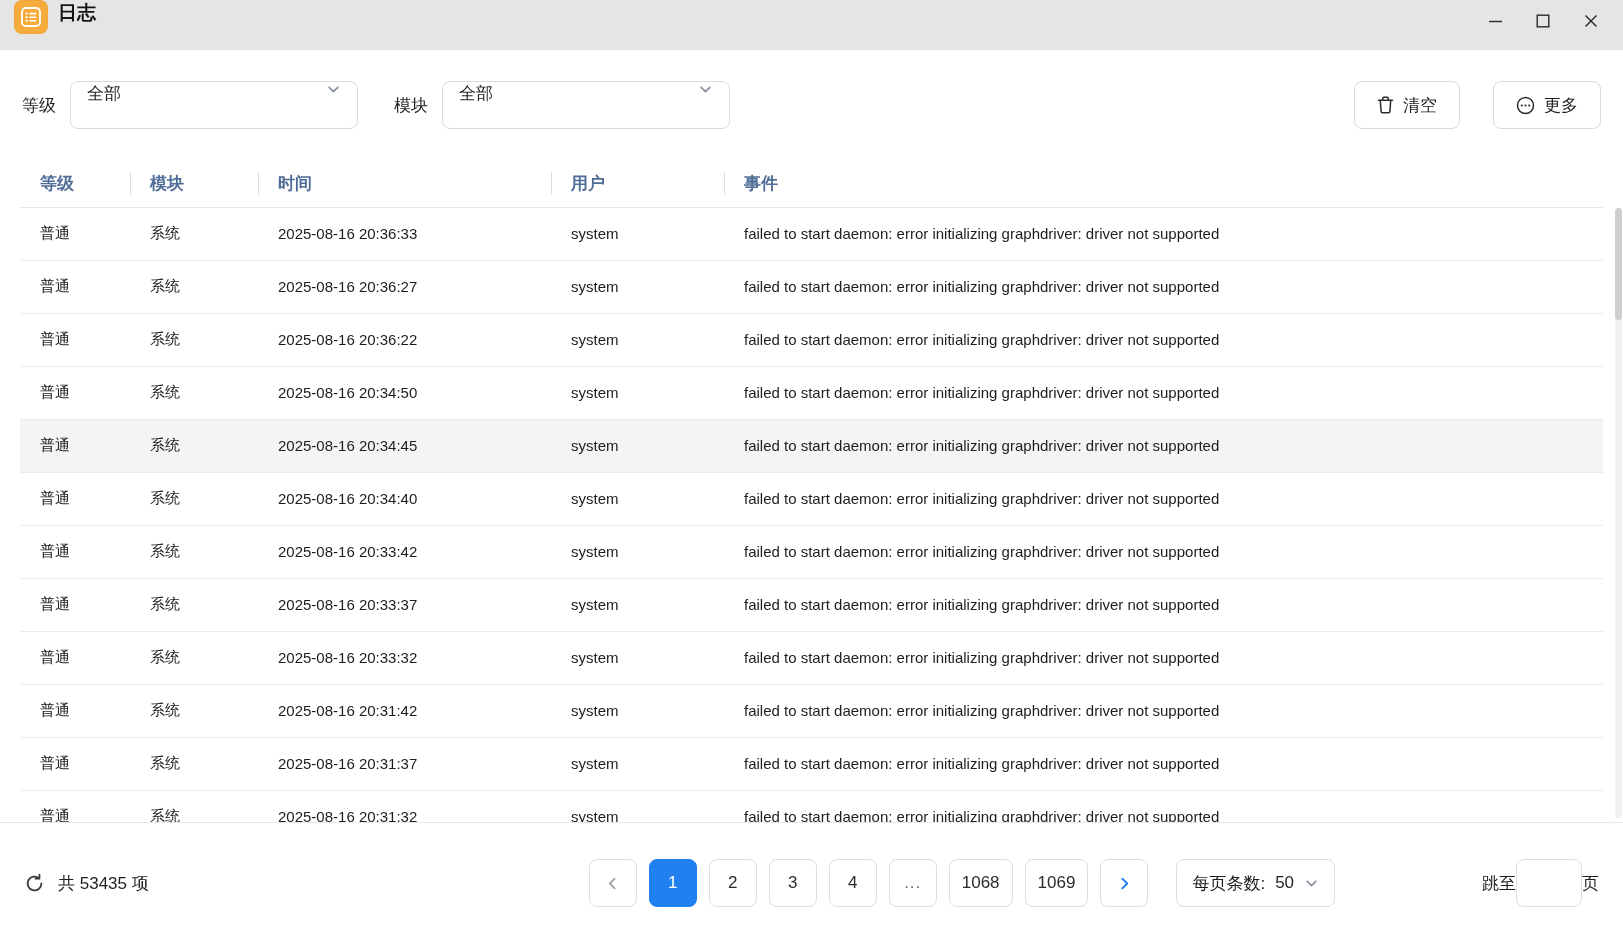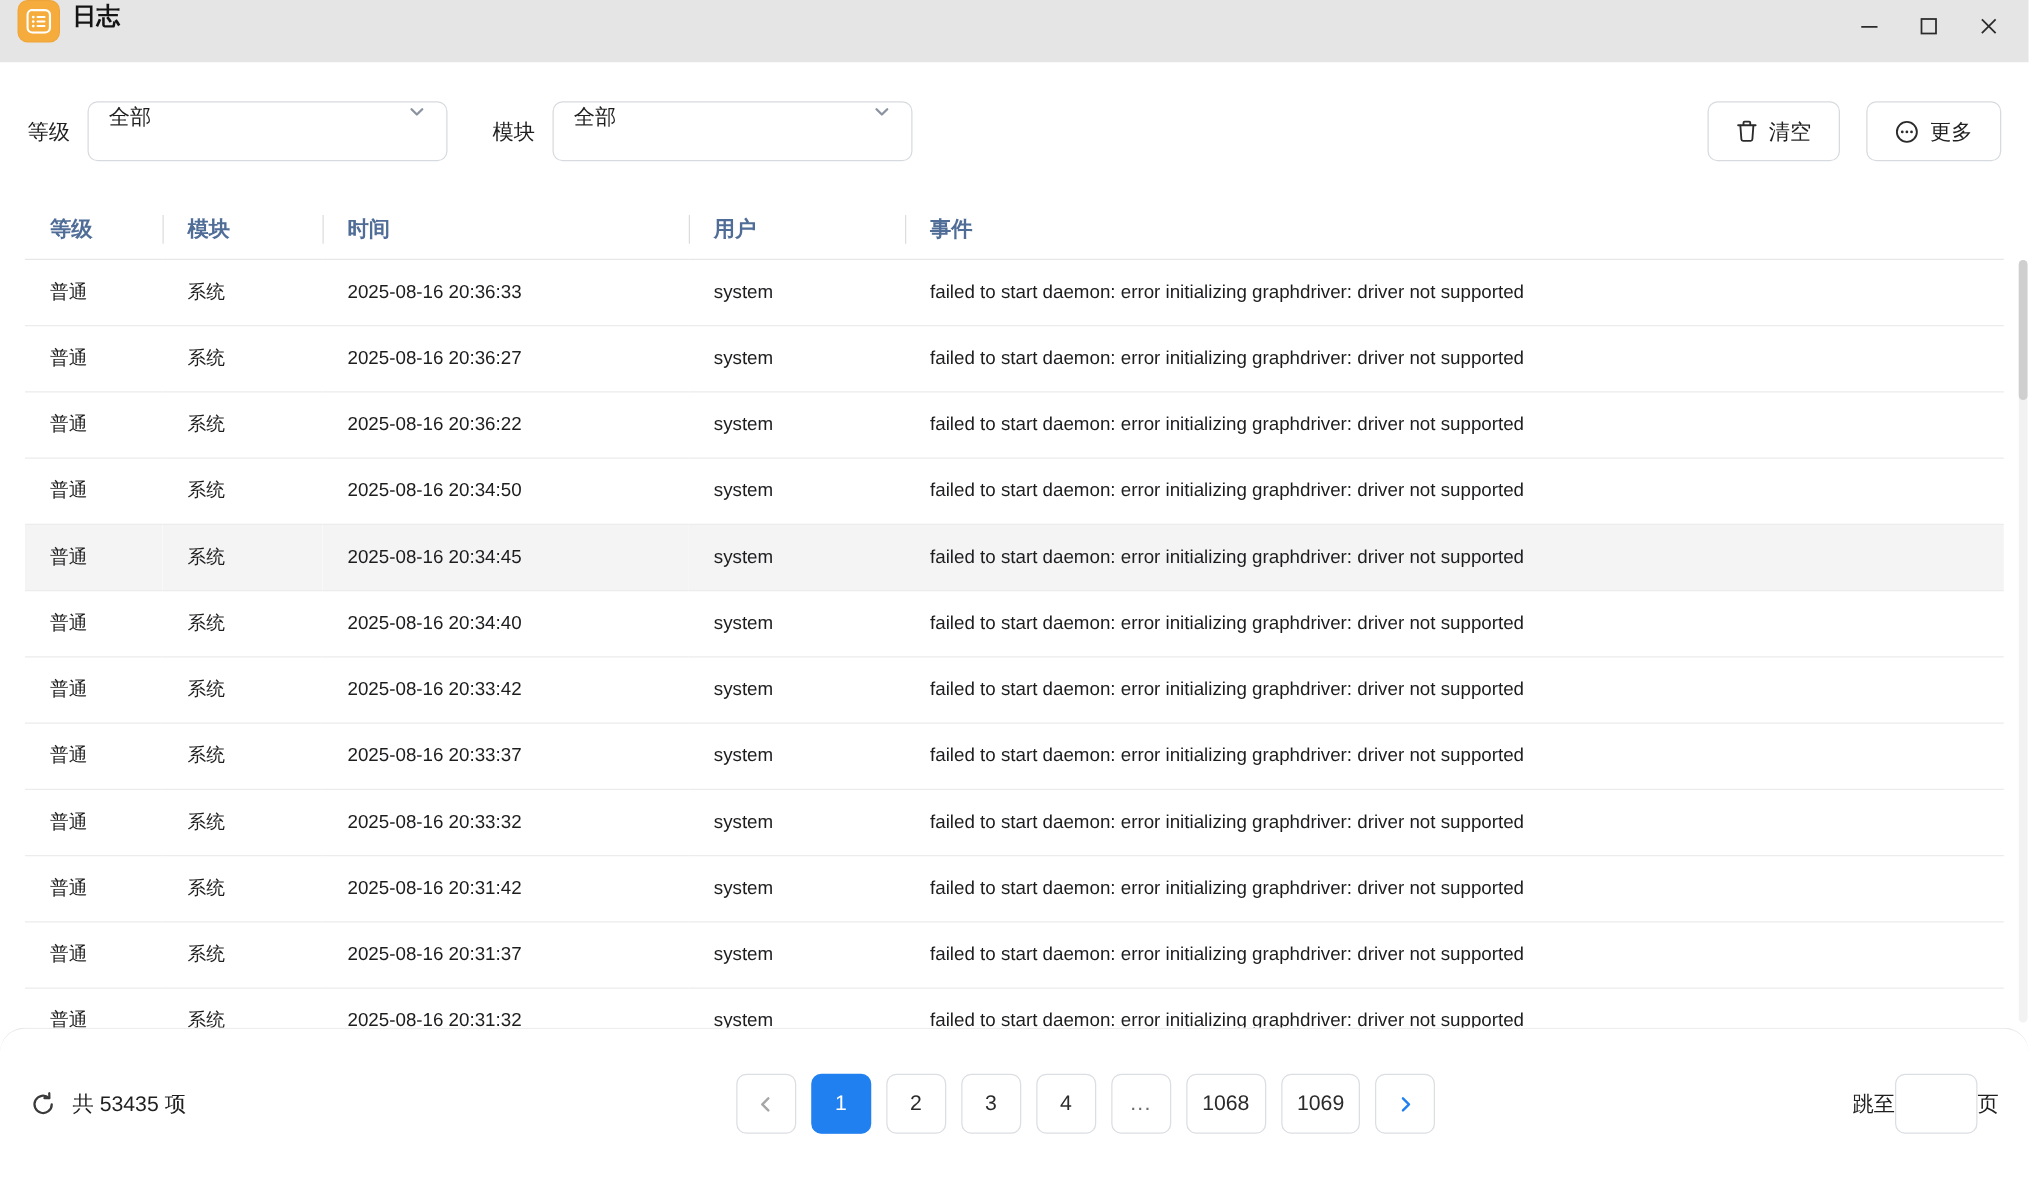--- a/index.html
+++ b/index.html
@@ -12,39 +12,39 @@
   .app-title { font-size:19px; font-weight:bold; color:#141414; }
   .win-controls { margin-left:auto; display:flex; align-items:center; }
   .win-btn { width:48px; height:42px; display:flex; align-items:center; justify-content:center; background:transparent; border:none; cursor:pointer; }
 
   
   .filterbar { height:110px; display:flex; align-items:center; padding:0 22px; background:#fff; }
   .filter-label { font-size:17px; color:#1f1f1f; margin-right:14px; white-space:nowrap; }
   .select { width:288px; height:48px; border:1px solid #d7dade; border-radius:8px; background:#fff; display:flex; align-items:flex-start; justify-content:space-between; padding:0 16px; font-size:17px; color:#1f1f1f; cursor:pointer; }
   .filter-group { display:flex; align-items:center; }
   .filter-group + .filter-group { margin-left:36px; }
-  .filter-actions { margin-left:auto; display:flex; gap:21px;align-items:flex-end; }
+  .filter-actions { margin-left:auto; display:flex; gap:33px;align-items:flex-end; }
   .toolbar-btn { height:48px; padding:0 22px; border:1px solid #d7dade; border-radius:8px; background:#fff; display:flex; align-items:center; gap:9px; font-size:17px; font-weight:500; color:#1f1f1f; cursor:pointer; }
 
   
   .table-wrap { height:662px; overflow:hidden; padding:0 20px; position:relative; }
   table { width:100%; border-collapse:collapse; table-layout:fixed; }
   col.c1 { width:110px; } col.c2 { width:128px; } col.c3 { width:293px; } col.c4 { width:173px; }
   thead th { height:47px; text-align:left; font-size:17px; font-weight:bold; color:#4f6d97; padding:0 0 0 20px; border-bottom:1px solid #e7e7e7; position:relative; white-space:nowrap; }
   thead th:not(:first-child)::before { content:""; position:absolute; left:0; top:12px; bottom:12px; width:1px; background:#dddddd; }
   tbody td { height:53px; font-size:15px; color:#1d1d1f; padding:0 8px 0 20px; border-bottom:1px solid #ececec; white-space:nowrap; overflow:hidden; }
   tbody tr.highlighted { background:#f4f4f5; }
   tbody tr { cursor:default; }
 
   
   .scrollbar-track { position:absolute; right:1px; top:208px; width:7px; height:610px; background:#f2f2f2; border-radius:4px; }
   .scrollbar-thumb { width:7px; height:112px; background:#cfcfcf; border-radius:4px; }
 
   
-  .footer { height:121px; display:flex; align-items:center; padding:0 24px; border-top:1px solid #e9e9e9; background:#fff;border-radius:20px; }
+  .footer { height:121px; display:flex; align-items:center; padding:0 24px; border-top:1px solid #e9e9e9; background:#fff; }
   .footer-left { display:flex; align-items:center; gap:13px; font-size:17px; color:#1f1f1f; white-space:nowrap; }
   .refresh-btn { background:none; border:none; cursor:pointer; display:flex; align-items:center; }
   .pagination { display:flex; gap:12px; margin-left:440px; align-items:center; }
   .page-btn { min-width:48px; height:48px; padding:0 12px; border:1px solid #dbdee2; border-radius:8px; background:#fff; font-size:17px; color:#2b2b2b; display:flex; align-items:center; justify-content:center; cursor:pointer; font-family:inherit; }
   .page-btn.active { background:#2080f0; border-color:#2080f0; color:#fff; }
   .page-btn.ellipsis { color:#6b6b6b; letter-spacing:1px; }
   .page-size { margin-left:28px; height:48px; border:1px solid #dbdee2; border-radius:8px; background:#fff; display:flex; align-items:center; gap:10px; padding:0 15px; font-size:17px; color:#1f1f1f; cursor:pointer; white-space:nowrap; }
   .jump-group { margin-left:auto; display:flex; align-items:center; font-size:17px; color:#1f1f1f; white-space:nowrap; }
   .jump-input { width:66px; height:48px; border:1px solid #dbdee2; border-radius:8px; font-size:17px; padding:0 10px; outline:none; font-family:inherit; }
 </style>
@@ -261,19 +261,26 @@
         <button class="page-btn">1068</button>
         <button class="page-btn">1069</button>
       </div>
     <button class="page-btn">
       <svg width="15" height="15" viewBox="0 0 14 14">
           <path d="M5 2.5 L9.5 7 L5 11.5" stroke="#2080f0" stroke-width="1.8" fill="none" stroke-linecap="round" stroke-linejoin="round"></path>
         </svg>
     </button>
   </div>
 
+  <div class="page-size">
+    <span>每页条数:</span>
+    <span>50</span>
+    <svg width="15" height="15" viewBox="0 0 14 14">
+        <path d="M3 5 l4 4 4-4" stroke="#8a939f" stroke-width="1.7" fill="none" stroke-linecap="round" stroke-linejoin="round"></path>
+      </svg>
+  </div>
 
   <div class="jump-group">
     <span>跳至</span>
     <input class="jump-input" value="" style="">
     <span>页</span>
   </div>
 </div>
 
 </body></html>

